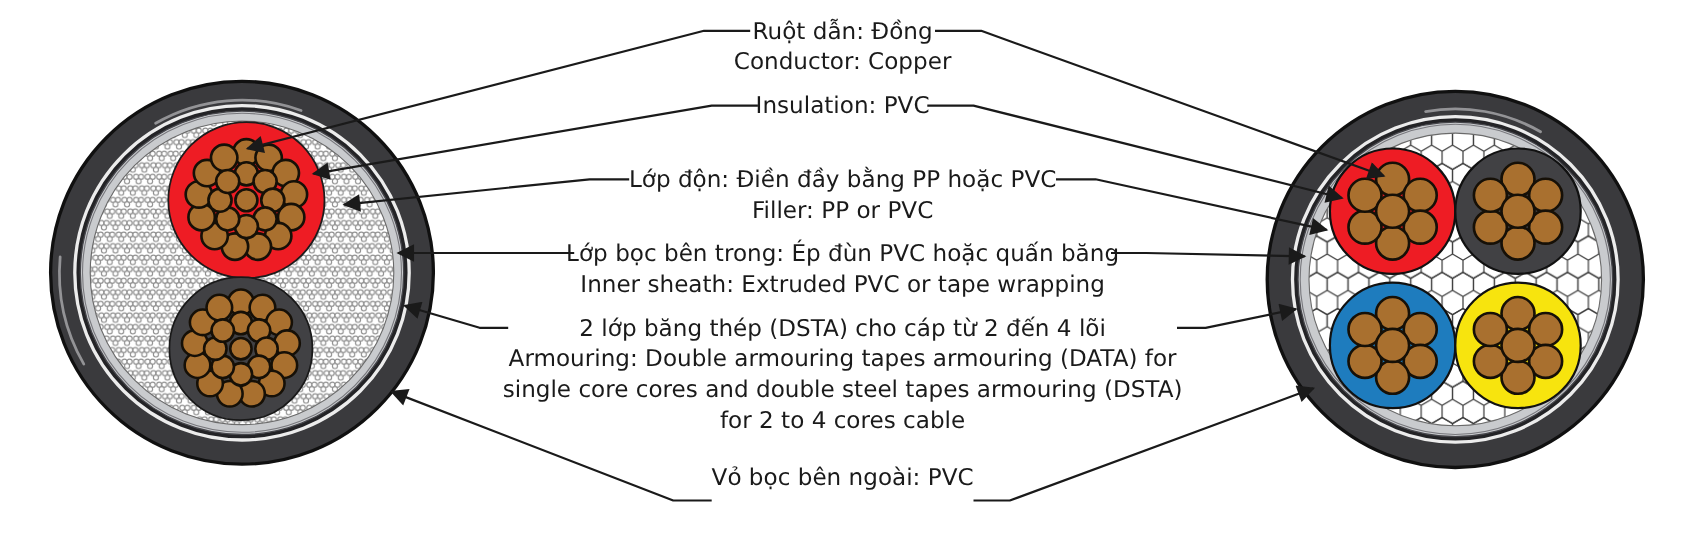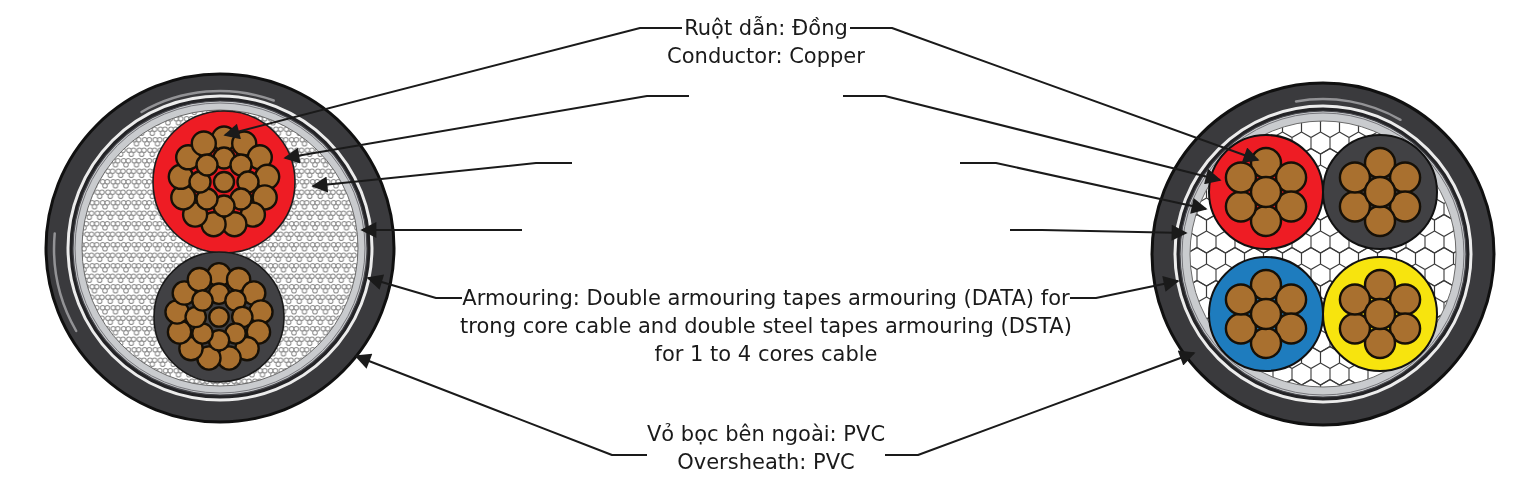--- a/index.html
+++ b/index.html
@@ -158,25 +158,34 @@
       <polyline class="leader" points="885,455 918,455 1194,353"></polyline>
     </g>
   </svg>
 
   <div class="labels">
     <div class="label" style="top:14px">
       <div class="vn">Ruột dẫn: Đồng</div>
       <div class="en">Conductor: Copper</div>
     </div>
     <div class="label" style="top:82px">
+      <div class="en">Insulation: PVC</div>
+    </div>
+    <div class="label" style="top:149px">
+      <div class="vn">Lớp độn: Điền đầy bằng PP hoặc PVC</div>
+      <div class="en">Filler: PP or PVC</div>
+    </div>
+    <div class="label" style="top:216px">
+      <div class="vn">Lớp bọc bên trong: Ép đùn PVC hoặc quấn băng</div>
+      <div class="en">Inner sheath: Extruded PVC or tape wrapping</div>
     </div>
     <div class="label" style="top:284px">
+      <div class="vn">2 lớp băng thép (DSTA) cho cáp từ 2 đến 4 lõi</div>
       <div class="en">Armouring: Double armouring tapes armouring (DATA) for</div>
-      <div class="en">trong core cable and double steel tapes armouring (DSTA)</div>
-      <div class="en">for 1 to 4 cores cable</div>
+      <div class="en">single core cores and double steel tapes armouring (DSTA)</div>
+      <div class="en">for 2 to 4 cores cable</div>
     </div>
     <div class="label" style="top:420px">
       <div class="vn">Vỏ bọc bên ngoài: PVC</div>
-      <div class="en">Oversheath: PVC</div>
     </div>
   </div>
 
 </div>
 
 </body></html>

